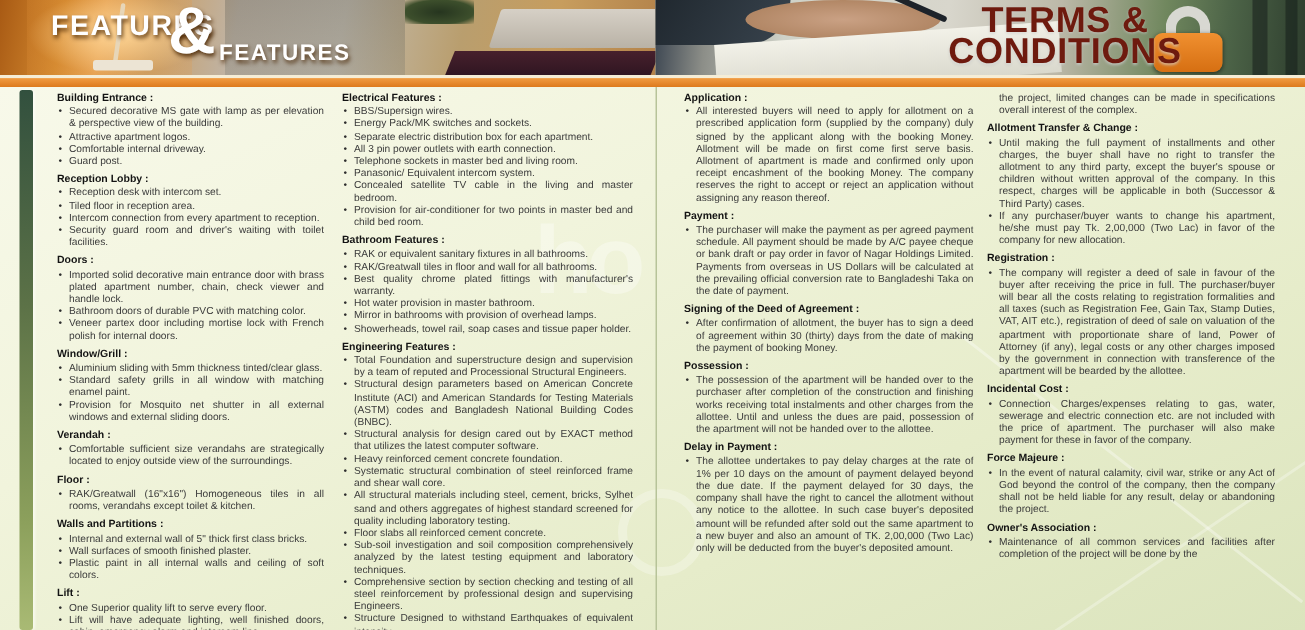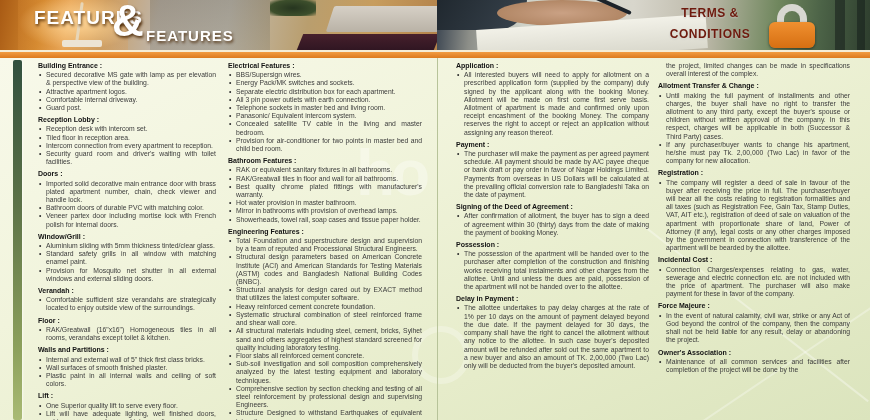--- a/index.html
+++ b/index.html
@@ -24,21 +24,21 @@
   .pr-pen{position:absolute;left:150px;top:2px;width:46px;height:4px;background:#1d232a;transform:rotate(24deg);border-radius:2px;}
   .pr-lock-body{position:absolute;left:332px;top:22px;width:46px;height:26px;background:linear-gradient(#f09030,#d66f12);border-radius:6px;box-shadow:0 1px 3px rgba(0,0,0,.5);}
   .pr-lock-shackle{position:absolute;left:340px;top:4px;width:30px;height:30px;border:7px solid #d8d8d2;border-bottom:none;border-radius:18px 18px 0 0;box-sizing:border-box;}
   .pr-dark1{position:absolute;left:398px;top:0;width:10px;height:50px;background:#1f2a22;opacity:.7;}
   .pr-dark2{position:absolute;left:420px;top:0;width:8px;height:50px;background:#18221c;opacity:.6;}
 
   .title-features{position:absolute;left:34px;top:4px;width:210px;height:46px;color:#fff;font-weight:bold;}
   .tf-word1{position:absolute;left:0;top:3px;font-size:19px;letter-spacing:1px;text-shadow:1px 2px 3px rgba(70,35,0,.85);}
   .tf-amp{position:absolute;left:78px;top:-8px;font-size:44px;text-shadow:1px 2px 3px rgba(70,35,0,.85);}
   .tf-word2{position:absolute;left:112px;top:23px;font-size:15px;letter-spacing:1px;text-shadow:1px 2px 3px rgba(70,35,0,.85);}
-  .title-terms{position:absolute;left:168px;top:3px;width:210px;text-align:center;font-weight:bold;color:#6e1a0e;font-size:12px;line-height:21px;letter-spacing:.5px;text-shadow:0 1px 2px rgba(255,255,255,.55),0 1px 2px rgba(0,0,0,.2);}
+  .title-terms{position:absolute;left:168px;top:3px;width:210px;text-align:center;font-weight:bold;color:#6e1a0e;font-size:24px;line-height:21px;letter-spacing:.5px;text-shadow:0 1px 2px rgba(255,255,255,.55),0 1px 2px rgba(0,0,0,.2);}
 
   .strip{position:absolute;left:0;top:50px;width:870px;height:8px;background:linear-gradient(#f5edd6 0%,#f5edd6 22%,#f09a40 30%,#dd7a1d 100%);}
 
   
   .page-body{position:absolute;left:0;top:58px;width:870px;height:362px;background:linear-gradient(155deg,#f8f9ea 0%,#f1f4dc 35%,#e6ecca 70%,#dbe4bd 100%);overflow:hidden;}
   .accent-bar{position:absolute;left:13px;top:2px;width:9px;height:360px;background:linear-gradient(#32503e 0%,#5c7247 40%,#8ca05c 80%,#a9ba74 100%);border-radius:2px;box-shadow:1px 0 2px rgba(255,255,255,.6);}
   .page-fold{position:absolute;left:437px;top:0;width:1px;height:362px;background:#b7c399;}
   .wm-letters{position:absolute;left:356px;top:78px;font-size:64px;font-weight:bold;color:rgba(255,255,255,.34);letter-spacing:-4px;}
   .wm-circle{position:absolute;left:412px;top:268px;width:46px;height:46px;border:6px solid rgba(255,255,255,.28);border-radius:50%;}
   .fold-line1{position:absolute;left:600px;top:250px;width:300px;height:2px;background:rgba(255,255,255,.35);transform:rotate(38deg);}

